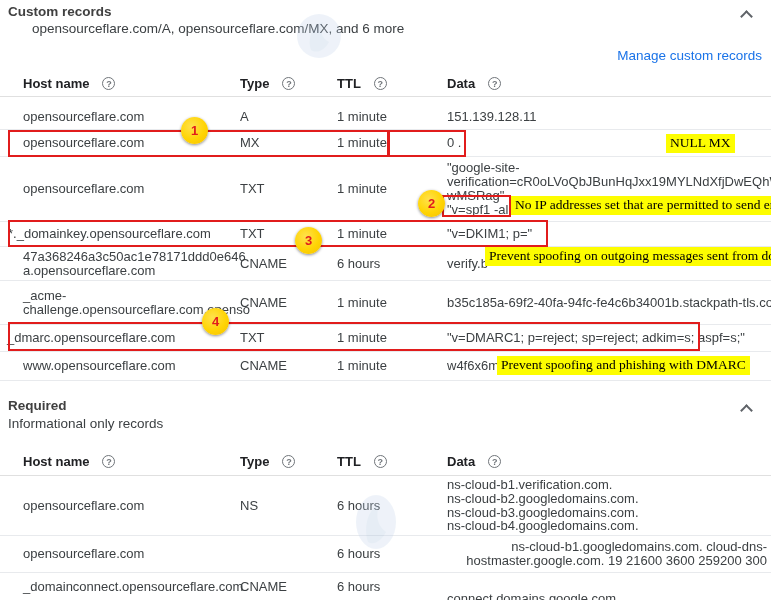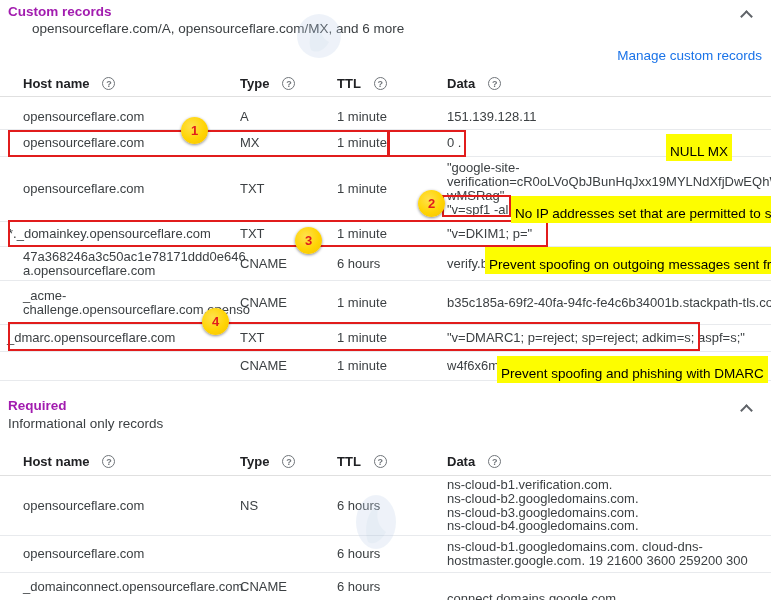--- a/index.html
+++ b/index.html
@@ -1,20 +1,20 @@
 <!DOCTYPE html>
 <html><head>
 <meta charset="utf-8">
 <style>
   * { margin:0; padding:0; box-sizing:border-box; }
   html,body { background:#ffffff; }
   body { font-family:"Liberation Sans","DejaVu Sans",sans-serif; color:#3c4043; }
   .page { position:relative; width:771px; height:600px; background:#fff; overflow:hidden; }
 
-  .sec-title { position:absolute; left:8px; font-size:13.5px; font-weight:bold; color:#a21caf; }
+  .sec-title { position:absolute; left:8px; font-size:13.5px; font-weight:bold; color:#404040; }
   .sec-sub   { position:absolute; left:8px; font-size:13.5px; color:#3c4043; }
   .manage-link { position:absolute; right:9px; top:48px; font-size:13.5px; color:#1a73e8; cursor:pointer; }
 
   .chevron-btn { position:absolute; right:12px; width:22px; height:22px; cursor:pointer; }
   .chevron-up { position:absolute; left:5px; top:9px; width:9px; height:9px;
     border-top:2px solid #5f6368; border-right:2px solid #5f6368; transform:rotate(-45deg); }
 
   .hdr-row { position:absolute; left:0; width:100%; border-bottom:1px solid #e0e0e0; }
   .hdr-cell { position:absolute; top:0; height:100%; display:flex; align-items:center; gap:13px;
     font-size:13px; font-weight:bold; color:#202124; white-space:nowrap; }
@@ -26,22 +26,22 @@
   .t-cell { position:absolute; top:0; height:100%; display:flex; flex-direction:column;
     justify-content:center; font-size:13px; color:#3c4043; line-height:13.9px; }
   .t-cell div { white-space:nowrap; }
 
   .anno-box { position:absolute; border:2px solid #e11c1c; background:transparent; pointer-events:none; }
   .badge { position:absolute; width:27px; height:27px; border-radius:50%;
     background:radial-gradient(circle at 40% 35%, #ffe14d 0%, #ffd404 55%, #f5c000 100%);
     box-shadow:0 1px 3px rgba(0,0,0,.45); display:flex; align-items:center; justify-content:center;
     font-size:13px; font-weight:bold; color:#e11c1c; pointer-events:none; }
   .hl-label { position:absolute; background:#fdfd00; color:#000;
-    font-family:Liberation Sans, sans-serif; font-size:13.5px;
-    padding:10px 4px 2px 4px; white-space:nowrap; pointer-events:none; }
+    font-family:Liberation Serif, serif; font-size:13.5px;
+    padding:1px 4px 2px 4px; white-space:nowrap; pointer-events:none; }
 
   .watermark { position:absolute; opacity:.28; pointer-events:none; }
 </style>
 </head>
 <body>
 
 <div class="page">
 
   <div class="sec-title" style="top:4px;">Custom records</div>
   <div class="sec-sub" style="top:21px;margin-left:24px;">opensourceflare.com/A, opensourceflare.com/MX, and 6 more</div>
@@ -168,20 +168,23 @@
           <div>TXT</div>
         </div>
         <div class="t-cell" style="left: 337px; width: 104px;">
           <div>1 minute</div>
         </div>
         <div class="t-cell" style="left: 447px; width: 320px;">
           <div>"v=DMARC1; p=reject; sp=reject; adkim=s; aspf=s;"</div>
         </div>
       </div>
       <div class="t-row" style="top: 352px; height: 29px;">
+        <div class="t-cell" style="left: 23px; width: 210px;">
+          <div>www.opensourceflare.com</div>
+        </div>
         <div class="t-cell" style="left: 240px; width: 90px;">
           <div>CNAME</div>
         </div>
         <div class="t-cell" style="left: 337px; width: 104px;">
           <div>1 minute</div>
         </div>
         <div class="t-cell" style="left: 447px; width: 320px;">
           <div>w4f6x6m5.stackp</div>
         </div>
       </div>
@@ -231,21 +234,21 @@
           <div>ns-cloud-b4.googledomains.com.</div>
         </div>
       </div>
       <div class="t-row" style="top: 536px; height: 37px;">
         <div class="t-cell" style="left: 23px; width: 210px;">
           <div>opensourceflare.com</div>
         </div>
         <div class="t-cell" style="left: 337px; width: 104px;">
           <div>6 hours</div>
         </div>
-        <div class="t-cell" style="left: 447px; width: 320px;">
+        <div class="t-cell" style="left: 447px; width: 320px; text-align: right;">
           <div>ns-cloud-b1.googledomains.com. cloud-dns-</div>
           <div>hostmaster.google.com. 19 21600 3600 259200 300</div>
         </div>
       </div>
       <div class="t-row" style="top: 573px; height: 27px; border-bottom: none;">
         <div class="t-cell" style="left: 23px; width: 210px;">
           <div>_domainconnect.opensourceflare.com</div>
         </div>
         <div class="t-cell" style="left: 240px; width: 90px;">
           <div>CNAME</div>

